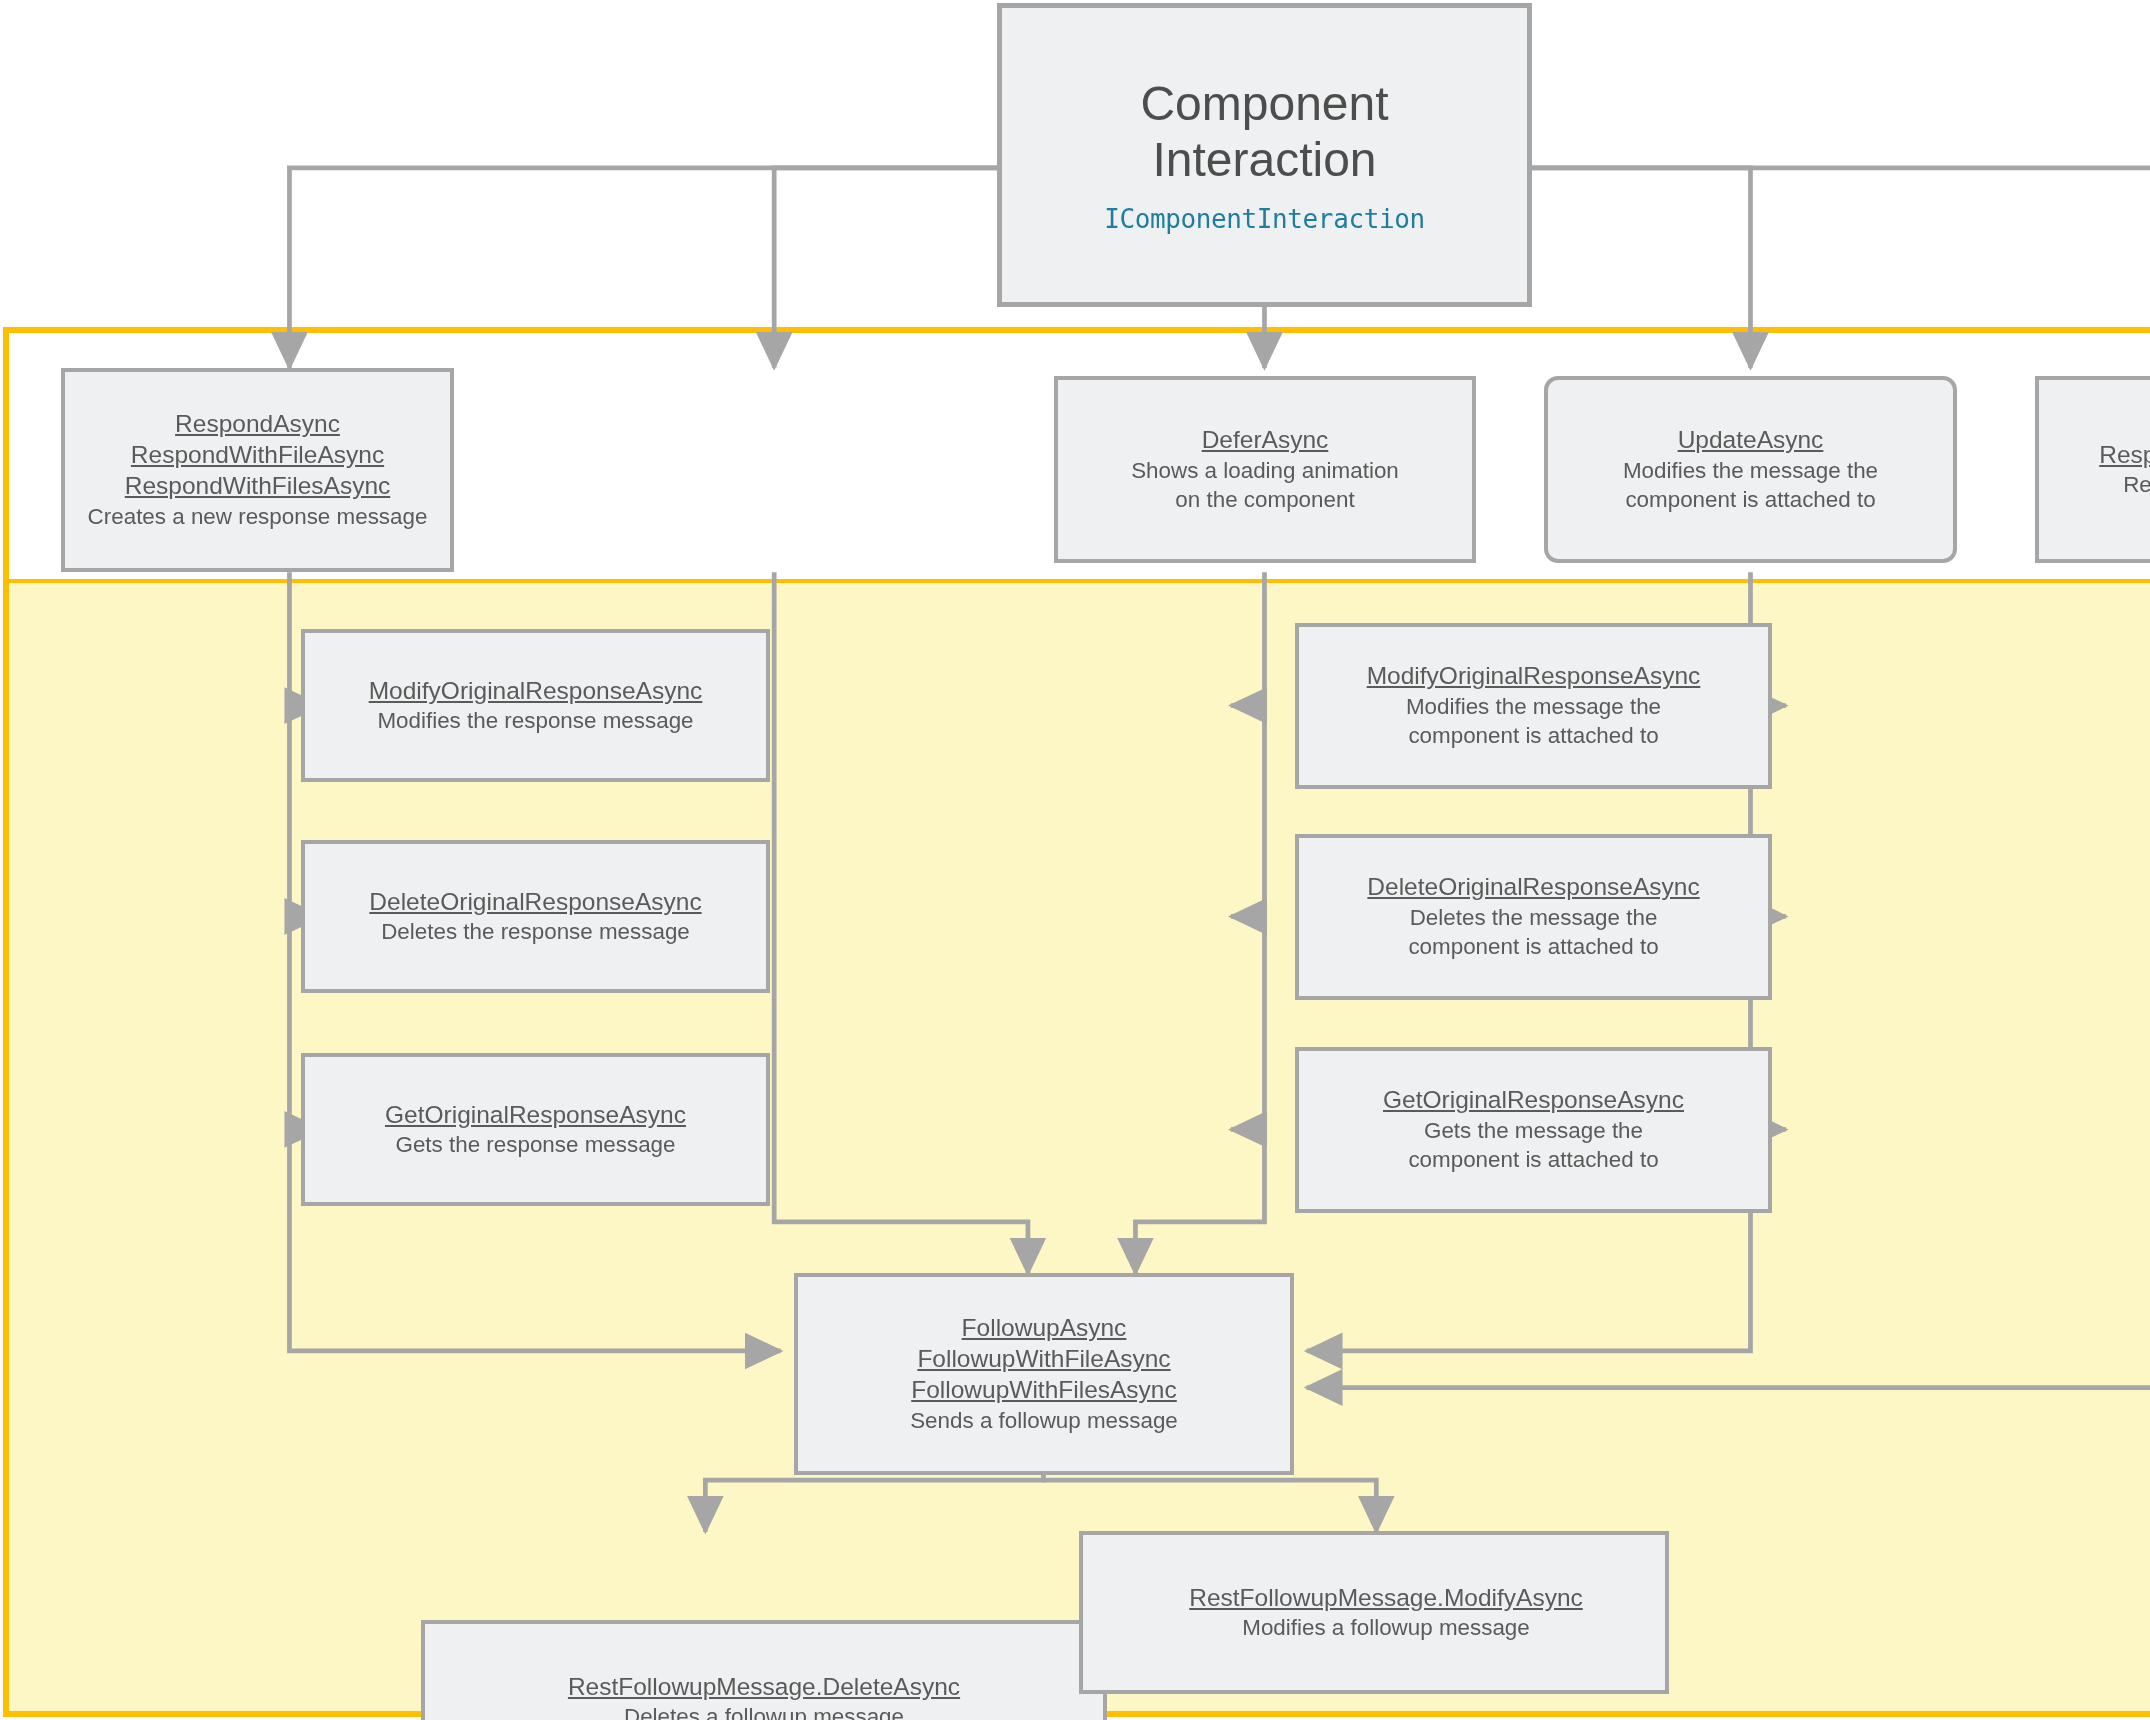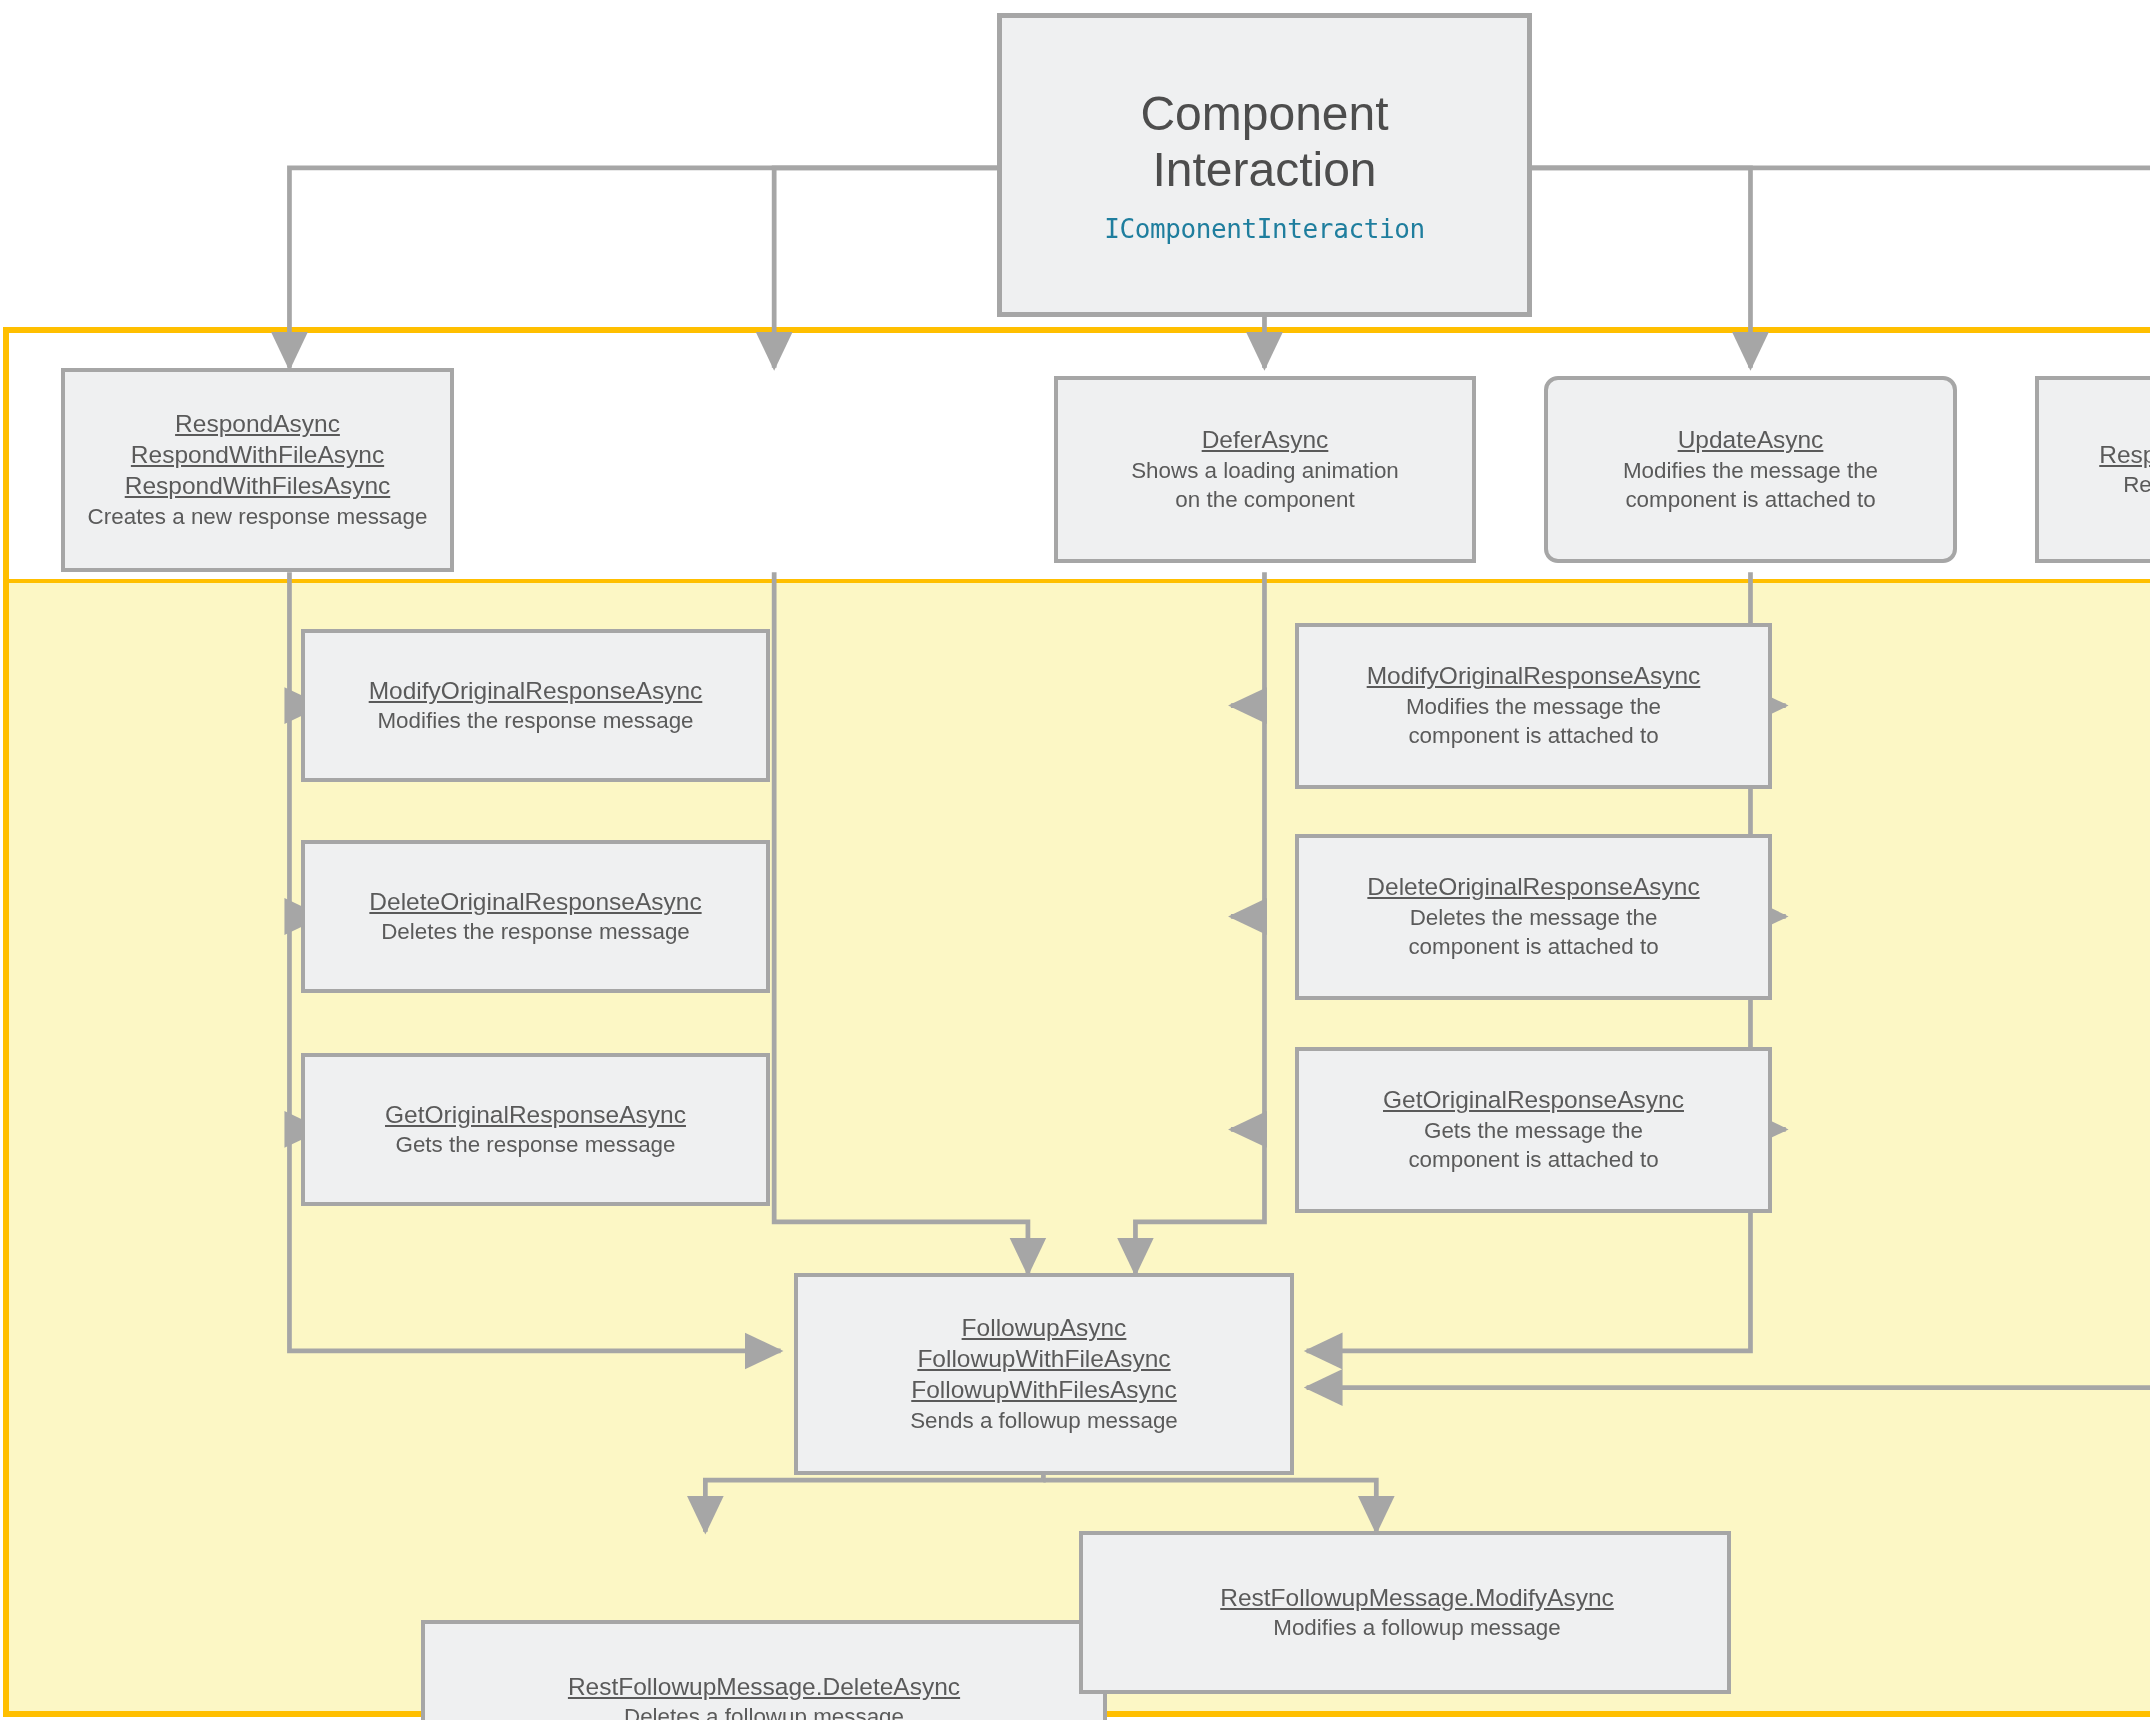--- a/index.html
+++ b/index.html
@@ -97,21 +97,21 @@
       <path d="M4070,2130 L4070,2625 L4152,2625" marker-end="url(#ah)"></path>
       <path d="M4070,2625 L4070,3140 L3038,3140" marker-end="url(#ah)"></path>
 
       <path d="M5205,1330 L5205,3225 L3038,3225" marker-end="url(#ah)"></path>
 
       <path d="M2426,3335 L2426,3440 L1640,3440 L1640,3560" marker-end="url(#ah)"></path>
       <path d="M2426,3440 L3200,3440 L3200,3560" marker-end="url(#ah)"></path>
     </g>
   </svg>
 
-  <div class="node root" id="node-root" style="left:997px; top:2.6px; width:535px; height:304px;margin-top:10px;">
+  <div class="node root" id="node-root" style="left:997px; top:2.6px; width:535px; height:304px;">
     <span class="rtitle">Component
 Interaction</span>
     <span class="riface">IComponentInteraction</span>
   </div>
 
   <div class="node" id="node-respond" style="left:61px; top:368px; width:393px; height:204px;">
     <span class="mname">RespondAsync</span>
     <span class="mname">RespondWithFileAsync</span>
     <span class="mname">RespondWithFilesAsync</span>
     <span class="mdesc">Creates a new response message</span>
@@ -173,19 +173,19 @@
     <span class="mname">FollowupWithFileAsync</span>
     <span class="mname">FollowupWithFilesAsync</span>
     <span class="mdesc">Sends a followup message</span>
   </div>
 
   <div class="node" id="node-rest-followup-delete" style="left:421px; top:1620px; width:686px; height:163px;justify-content:center;">
     <span class="mname">RestFollowupMessage.DeleteAsync</span>
     <span class="mdesc">Deletes a followup message</span>
   </div>
 
-  <div class="node" id="node-rest-followup-modify" style="left:1079px; top:1531px; width:652px; height:163px;padding-left:24px;">
+  <div class="node" id="node-rest-followup-modify" style="left:1079px; top:1531px; width:590px; height:163px;padding-left:24px;">
     <span class="mname">RestFollowupMessage.ModifyAsync</span>
     <span class="mdesc">Modifies a followup message</span>
   </div>
 
 </div>
 
 
 </body></html>

